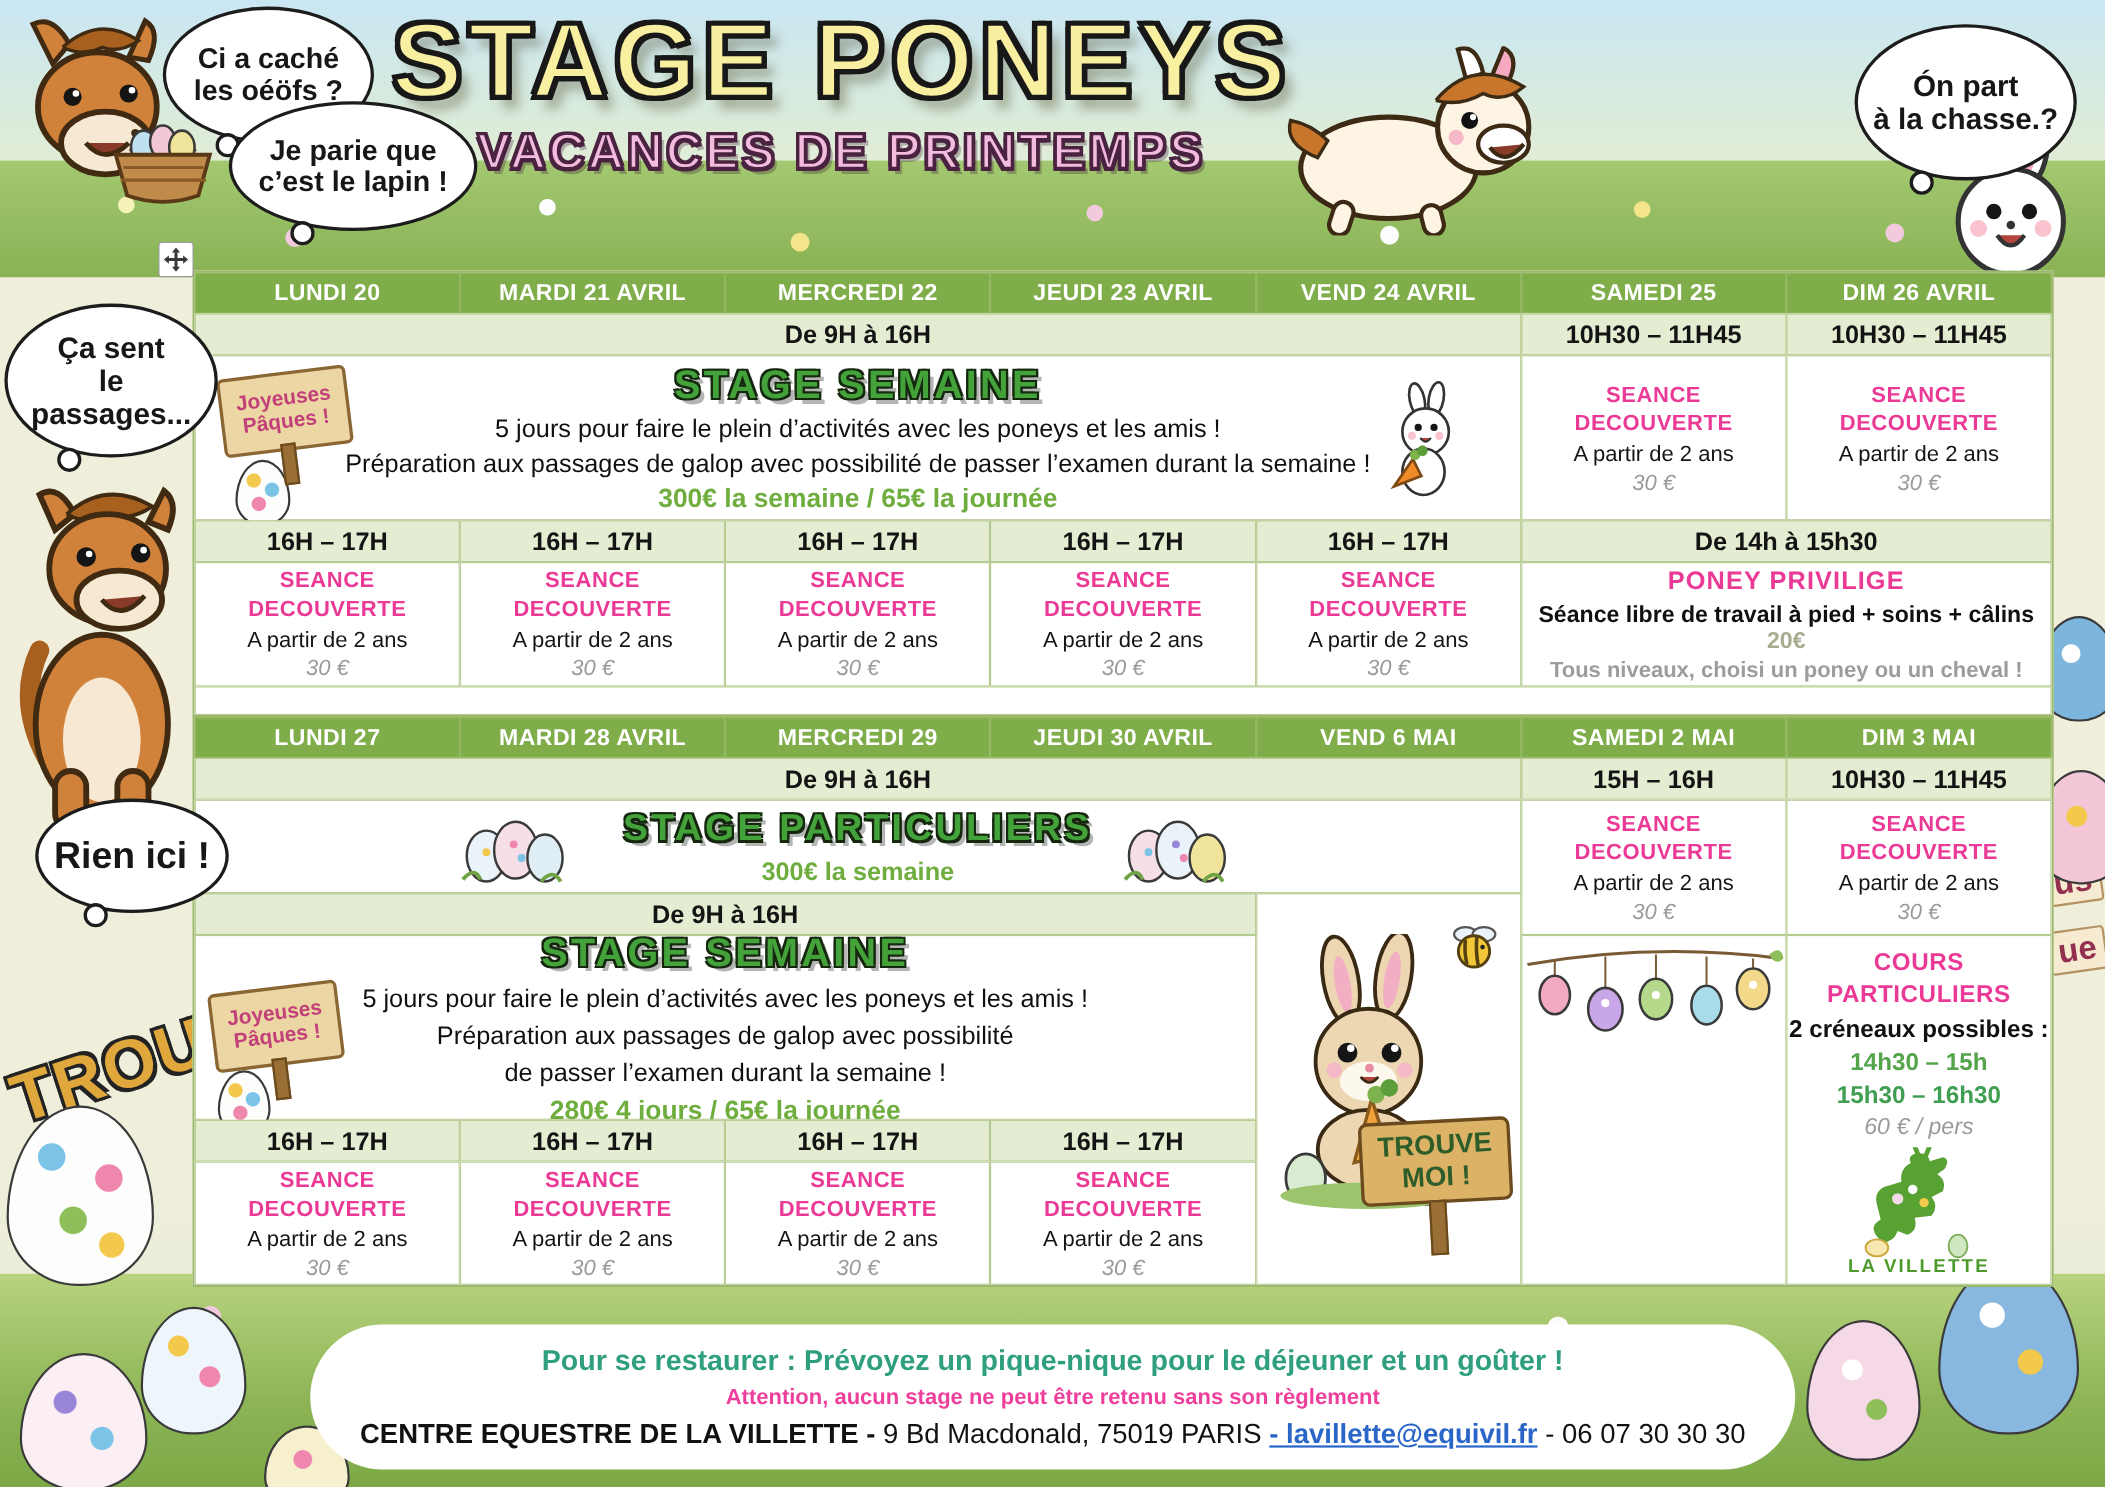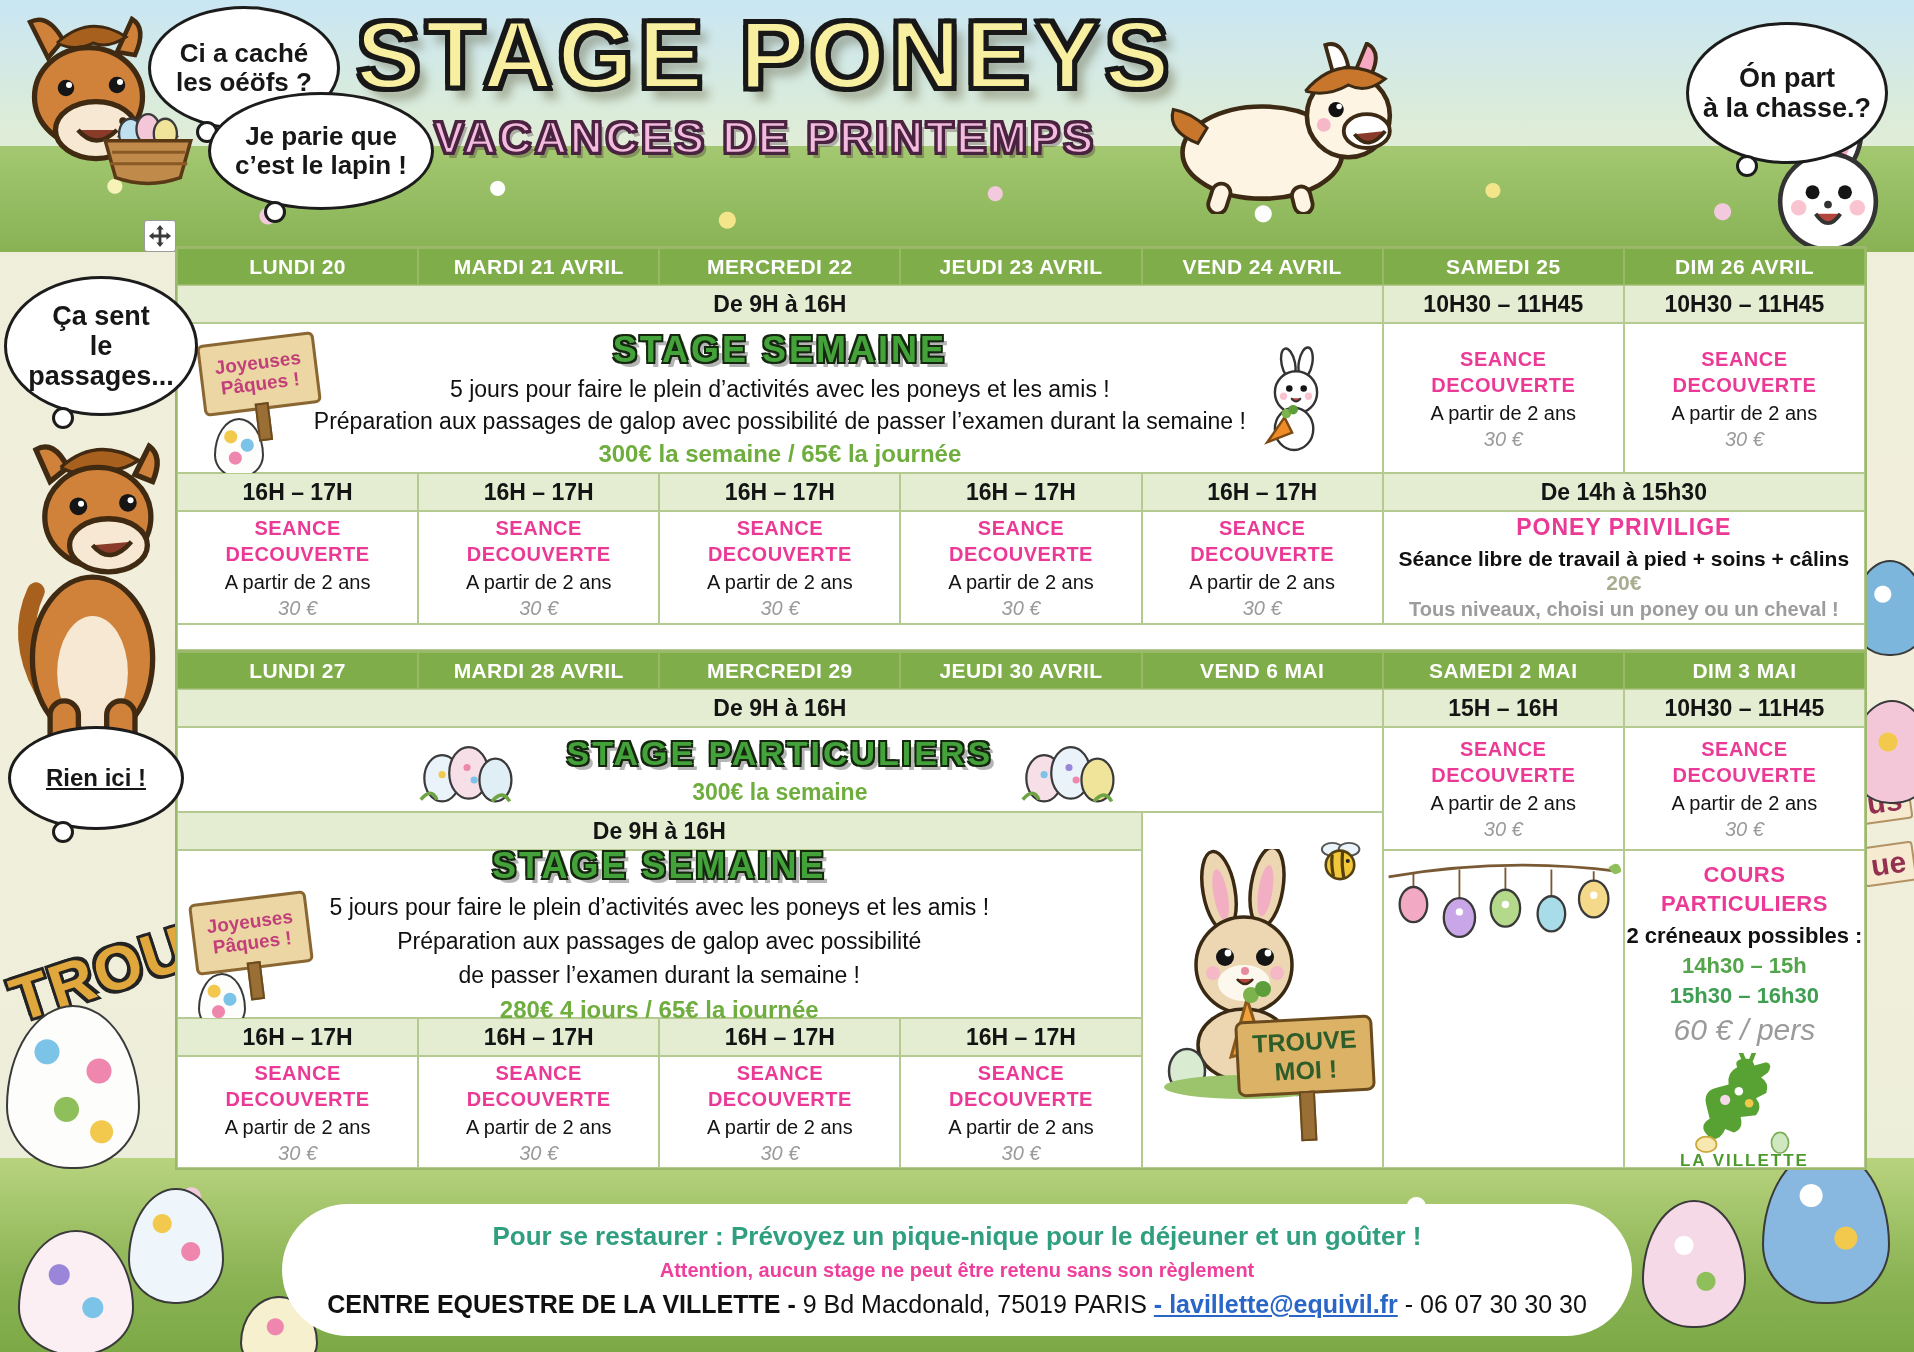--- a/index.html
+++ b/index.html
@@ -63,21 +63,21 @@
     text-shadow:-2px -2px 0 #15270f,2px -2px 0 #15270f,-2px 2px 0 #15270f,2px 2px 0 #15270f,5px 5px 0 rgba(70,70,70,.4);}
   .stage-line{font-size:23px;color:#101010;}
   .stage-price{font-size:24px;font-weight:700;color:#6fae3e;}
   .priv-title{font-size:23px;font-weight:800;color:#ea3a96;letter-spacing:1px;margin-bottom:6px;}
   .priv-line{font-size:21px;font-weight:700;color:#101010;}
   .priv-price{color:#a8ad90;}
   .priv-sub{font-size:20px;font-weight:600;color:#9c9c9c;margin-top:3px;}
   .cours-title{font-size:22px;font-weight:800;color:#ea3a96;line-height:1.3;letter-spacing:.5px;}
   .cours-line{font-size:22px;font-weight:700;color:#111;margin-top:5px;}
   .cours-slot{font-size:22px;font-weight:700;color:#53a44a;margin-top:4px;}
-  .cours-price{font-size:30px;font-style:italic;color:#9a9a9a;margin-top:4px;}
+  .cours-price{font-size:21px;font-style:italic;color:#9a9a9a;margin-top:4px;}
   
   .paques{position:absolute;width:112px;height:66px;background:#ecd7a4;border:3px solid #8a6632;
     border-radius:6px;transform:rotate(-7deg);display:flex;align-items:center;justify-content:center;z-index:3;}
   .paques::after{content:"";position:absolute;left:48px;top:62px;width:10px;height:34px;background:#9a6f35;border:2px solid #6b4a1e;}
   .paques-text{color:#c2407a;font-weight:700;font-size:19px;line-height:1.1;text-align:center;}
   .trouve-sign{position:absolute;background:#dcb267;border:3px solid #6b4a1e;border-radius:8px;
     padding:6px 14px;color:#2f5d2a;font-weight:800;font-size:25px;line-height:1.15;text-align:center;transform:rotate(-3deg);}
   .trouve-sign::after{content:"";position:absolute;left:44%;top:100%;width:12px;height:46px;background:#9a6f35;border:2px solid #6b4a1e;}
   
   .egg{position:absolute;border:2px solid #3a3a3a;border-radius:50% 50% 48% 48% / 62% 62% 38% 38%;}
@@ -113,21 +113,21 @@
   <div class="sub-title">VACANCES DE PRINTEMPS</div>
 
   <div class="bubble pre" style="left:148px;top:6px;width:170px;height:102px;font-size:26px;">Ci a caché
 les oéöfs ?</div>
   <div class="bubble pre" style="left:208px;top:92px;width:204px;height:96px;font-size:26px;">Je parie que
 c’est le lapin !</div>
   <div class="bubble pre" style="left:1686px;top:22px;width:180px;height:120px;font-size:27px;">Ón part
 à la chasse.?</div>
   <div class="bubble pre" style="left:4px;top:276px;width:172px;height:118px;font-size:27px;">Ça sent
 le passages...</div>
-  <div class="bubble pre" style="left:8px;top:726px;width:154px;height:82px;font-size:24px;text-decoration:underline;">Rien ici !</div>
+  <div class="bubble pre" style="left:32px;top:726px;width:154px;height:82px;font-size:34px;">Rien ici !</div>
 
   <svg class="deco" style="left:6px;top:10px;" width="150" height="186" viewBox="0 0 100 124">
     <path d="M28 32 L16 8 Q28 2 38 20 Z" fill="#d0813a" stroke="#402a12" stroke-width="3"></path>
     <path d="M74 28 L84 6 Q94 12 86 30 Z" fill="#d0813a" stroke="#402a12" stroke-width="3"></path>
     <path d="M34 22 Q56 2 80 18 Q68 26 58 22 Q46 28 34 22" fill="#a8601e" stroke="#402a12" stroke-width="2"></path>
     <ellipse cx="55" cy="58" rx="36" ry="33" fill="#d0813a" stroke="#402a12" stroke-width="3.5"></ellipse>
     <ellipse cx="60" cy="80" rx="27" ry="19" fill="#f6e8d2" stroke="#402a12" stroke-width="3.5"></ellipse>
     <circle cx="40" cy="52" r="5.5" fill="#151515"></circle>
       <circle cx="42" cy="50" r="2" fill="#fff"></circle>
     <circle cx="74" cy="50" r="5.5" fill="#151515"></circle>

